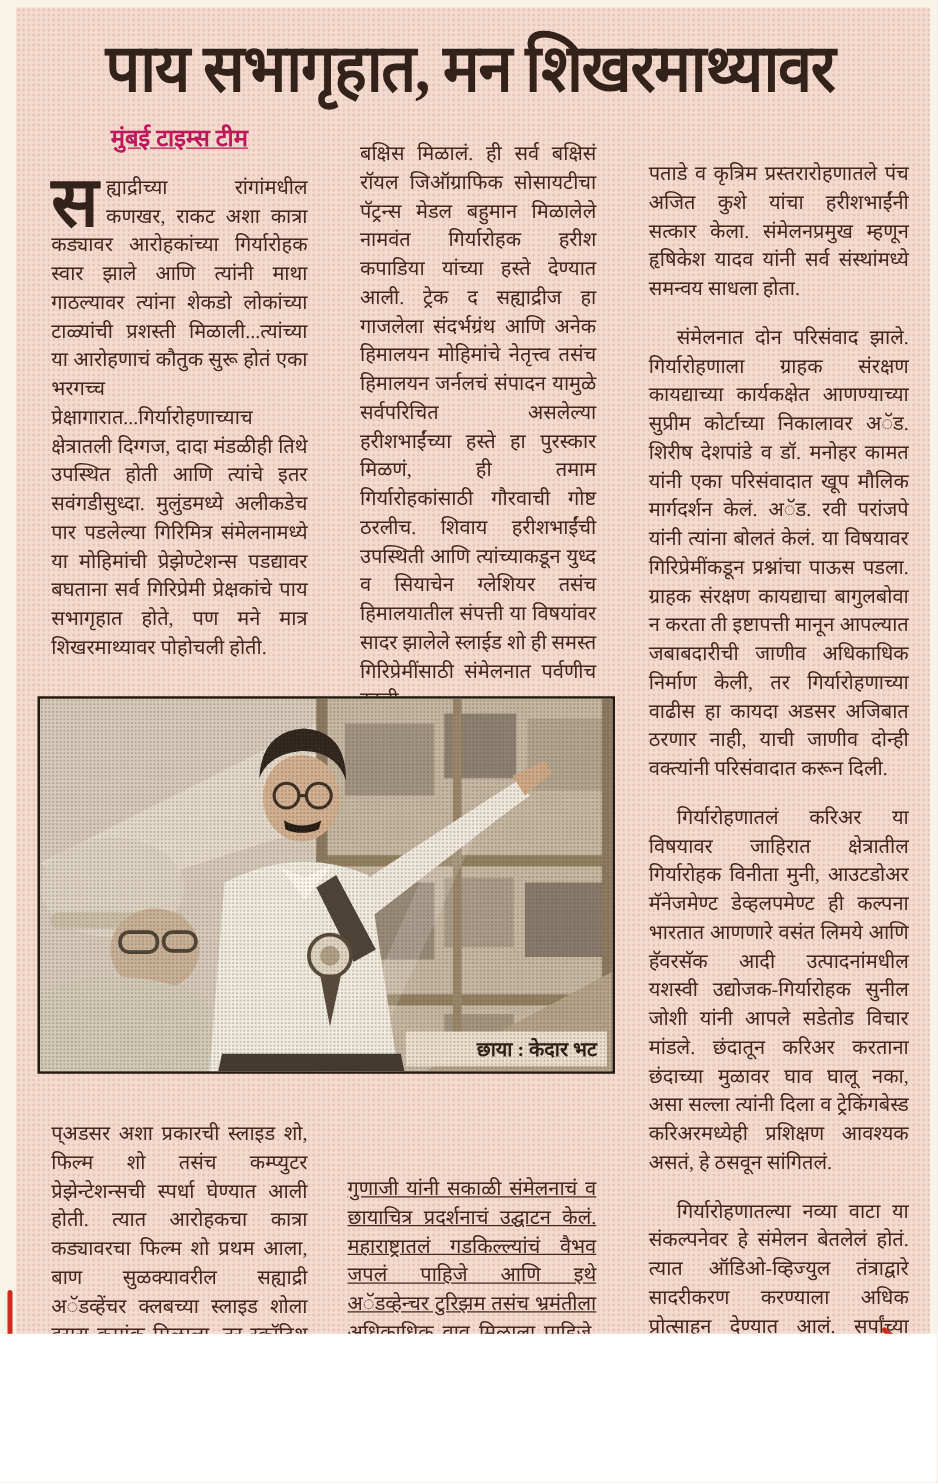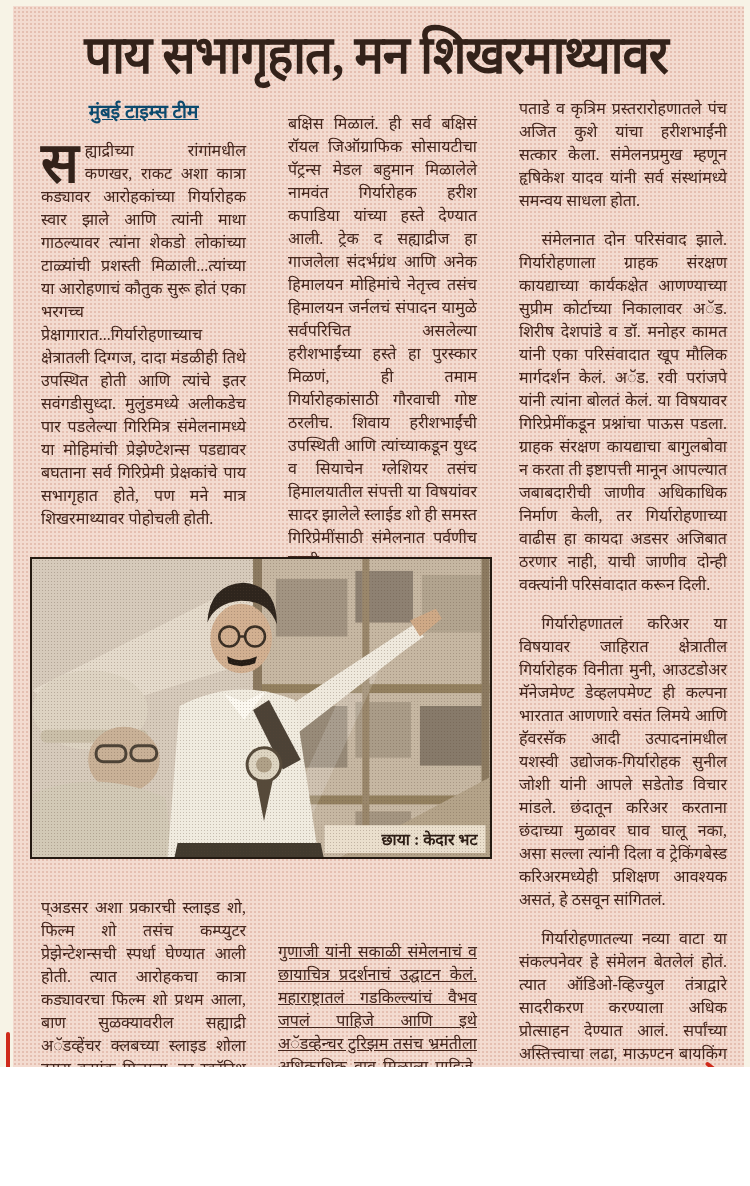--- a/index.html
+++ b/index.html
@@ -15,36 +15,36 @@
     background-image:radial-gradient(#e5bfb1 0.8px, rgba(0,0,0,0) 0.9px);
     background-size:4px 4px;
   }
   .headline{
     position:absolute; left:20px; top:6px; width:712px; height:92px;
     display:flex; align-items:center; justify-content:center;
     font-size:49px; font-weight:bold; color:#33221a;
     letter-spacing:-1px; white-space:nowrap; transform:scaleY(1.08);
   }
   .byline{
-    text-align:center; font-weight:bold; font-size:19px; color:#0c4a6e;
+    text-align:center; font-weight:bold; font-size:19px; color:#be185d;
     text-decoration:underline; margin:0 0 8px 0; padding-top:2px;
   }
   .col{
     position:absolute; text-align:justify; color:#44261d;
     font-size:16px; line-height:23px; overflow:hidden;
   }
   .col p{margin:16px;}
   .col p.indent{text-indent:1.4em;}
   .dropcap{
     float:left; font-size:56px; line-height:44px; font-weight:bold;
     padding:2px 6px 0 0; color:#33221a;
   }
   .c1t{left:25px; top:98px;  width:237px; height:460px;}
   .c2t{left:272px; top:96px; width:221px; height:462px;}
-  .c3 {left:503px; top:81px; width:240px; height:1010px;}
+  .c3 {left:503px; top:112px; width:240px; height:1010px;}
   .c1b{left:25px; top:880px;  width:237px; height:224px;}
   .c2b{left:262px; top:924px; width:231px; height:224px;text-decoration:underline;}
   .photo{
     position:absolute; left:30px; top:557px; width:458px; height:298px;
     border:2px solid #241a12; background:#d6cabb;
   }
   .photo .halftone{
     position:absolute; left:0; top:0; right:0; bottom:0;
     background-image:radial-gradient(rgba(90,70,55,0.28) 0.8px, rgba(0,0,0,0) 0.9px);
     background-size:3px 3px; pointer-events:none;

